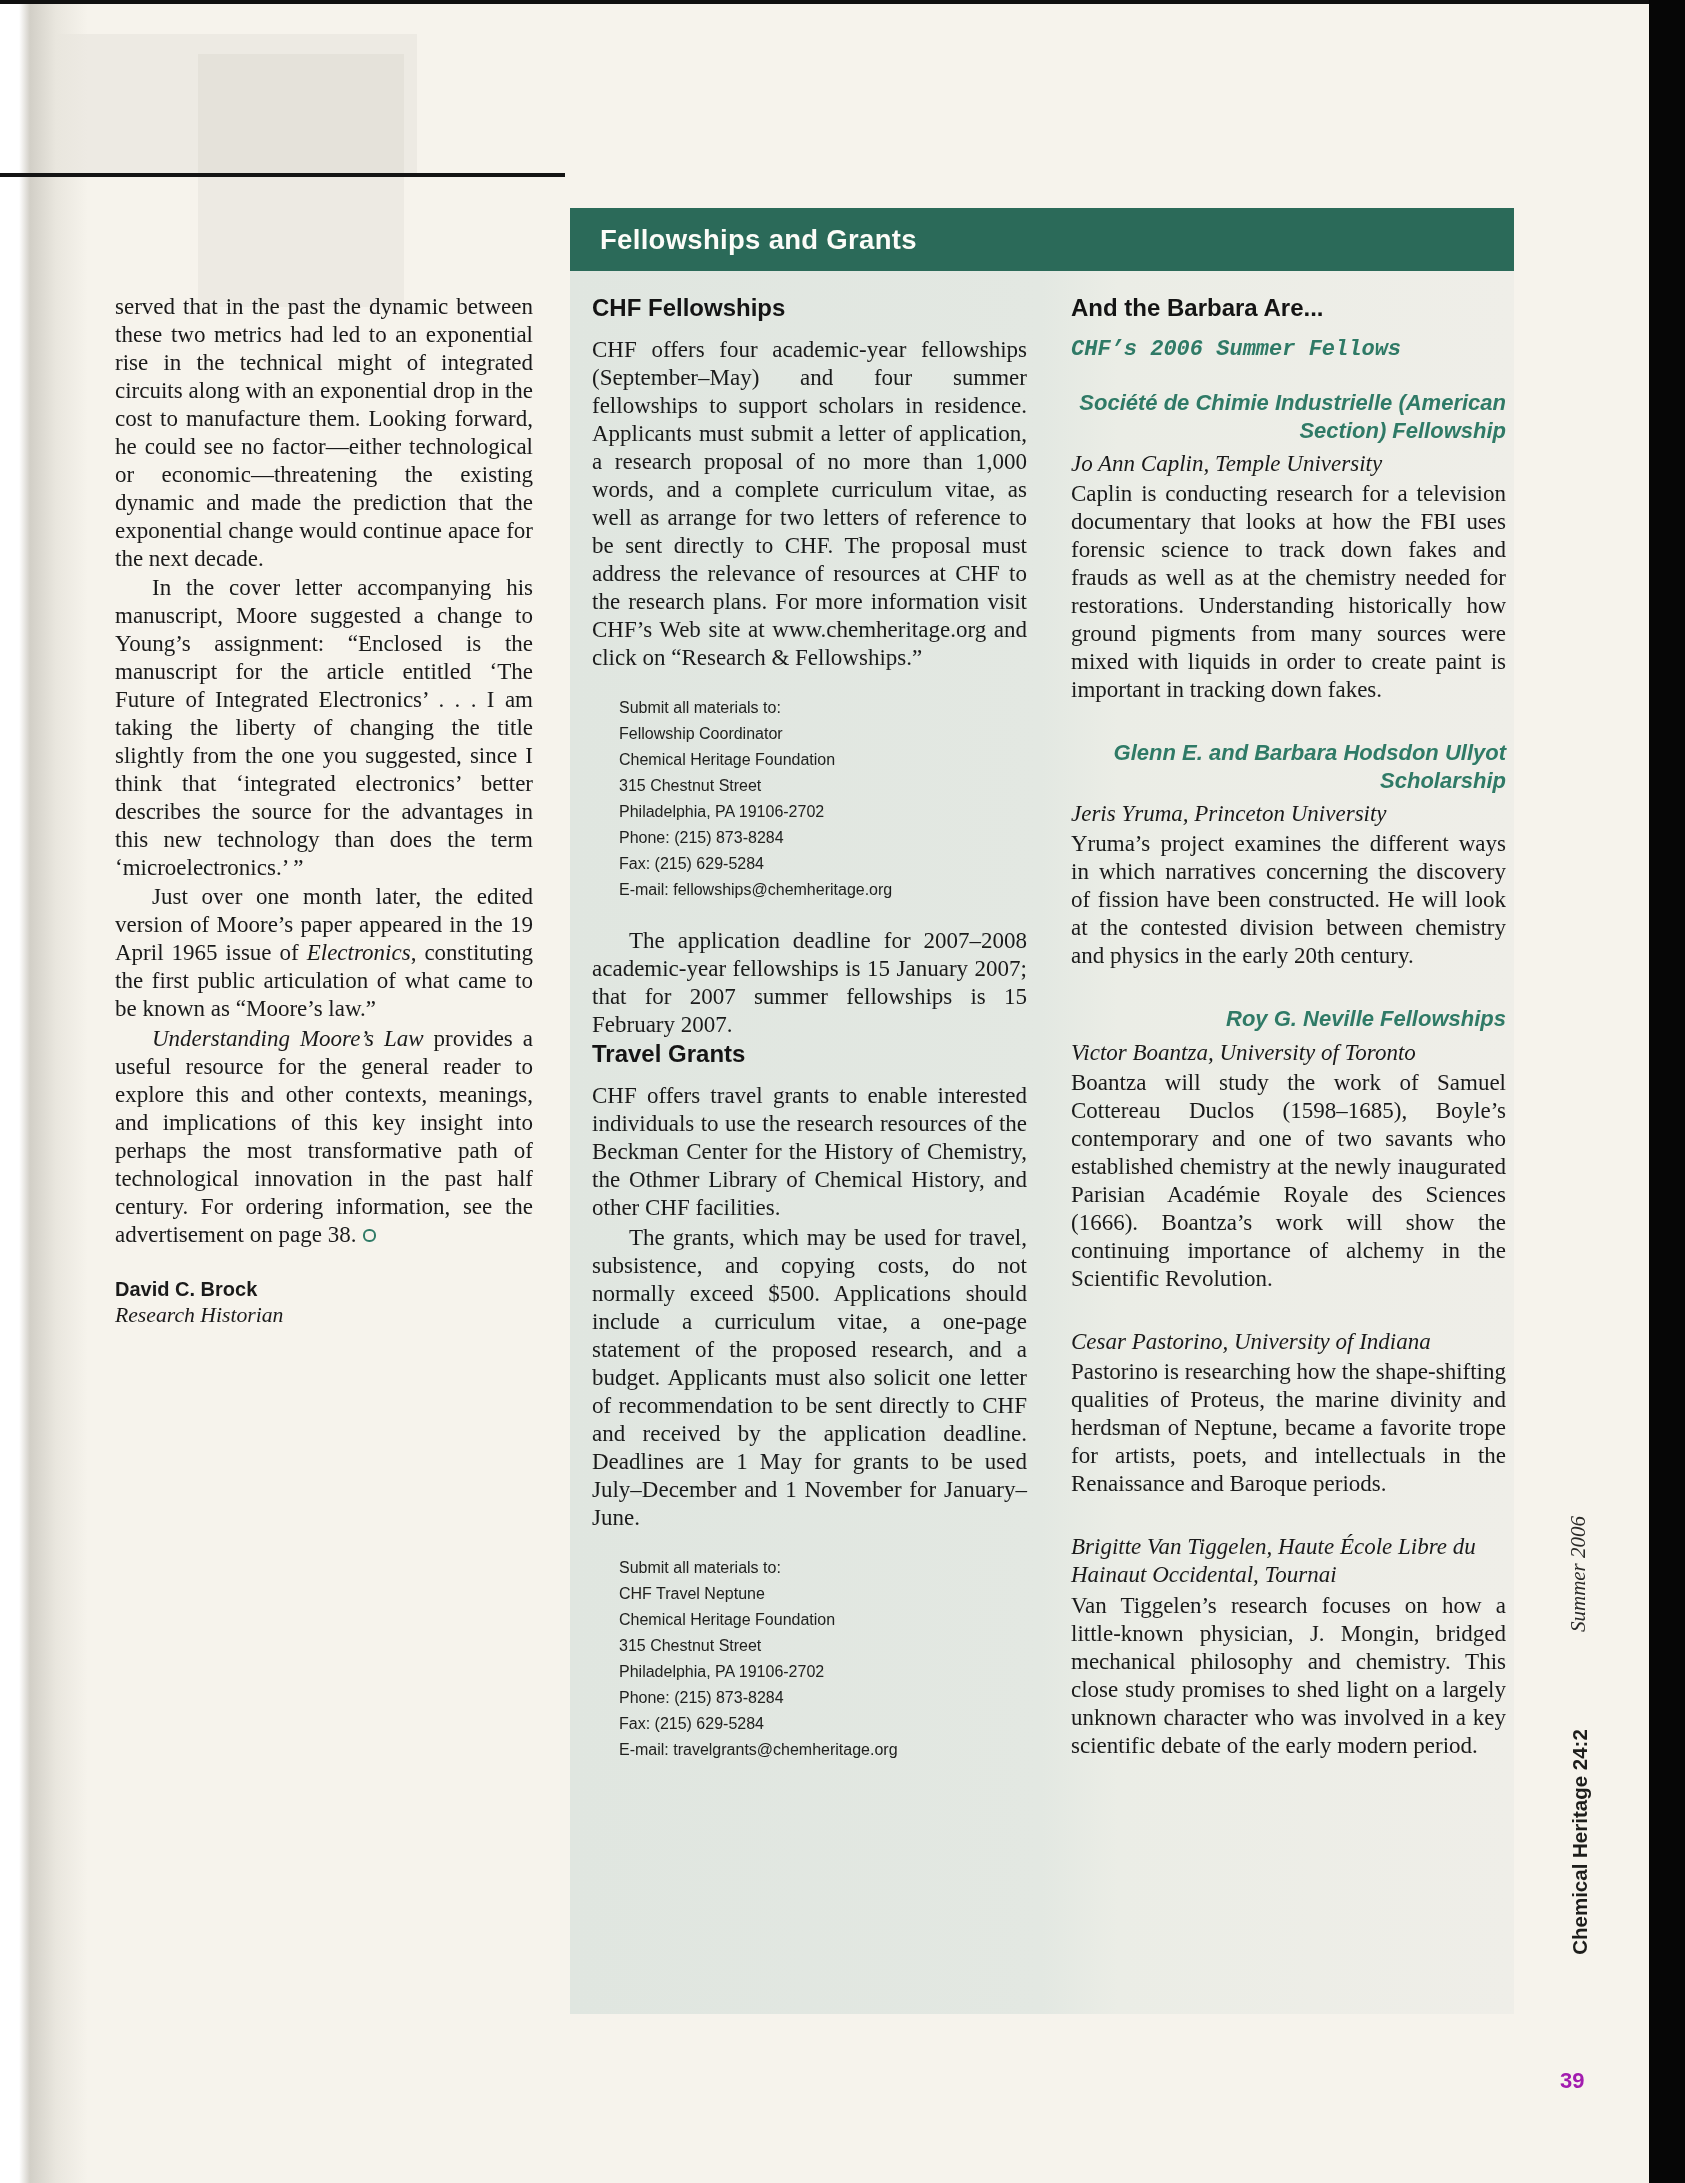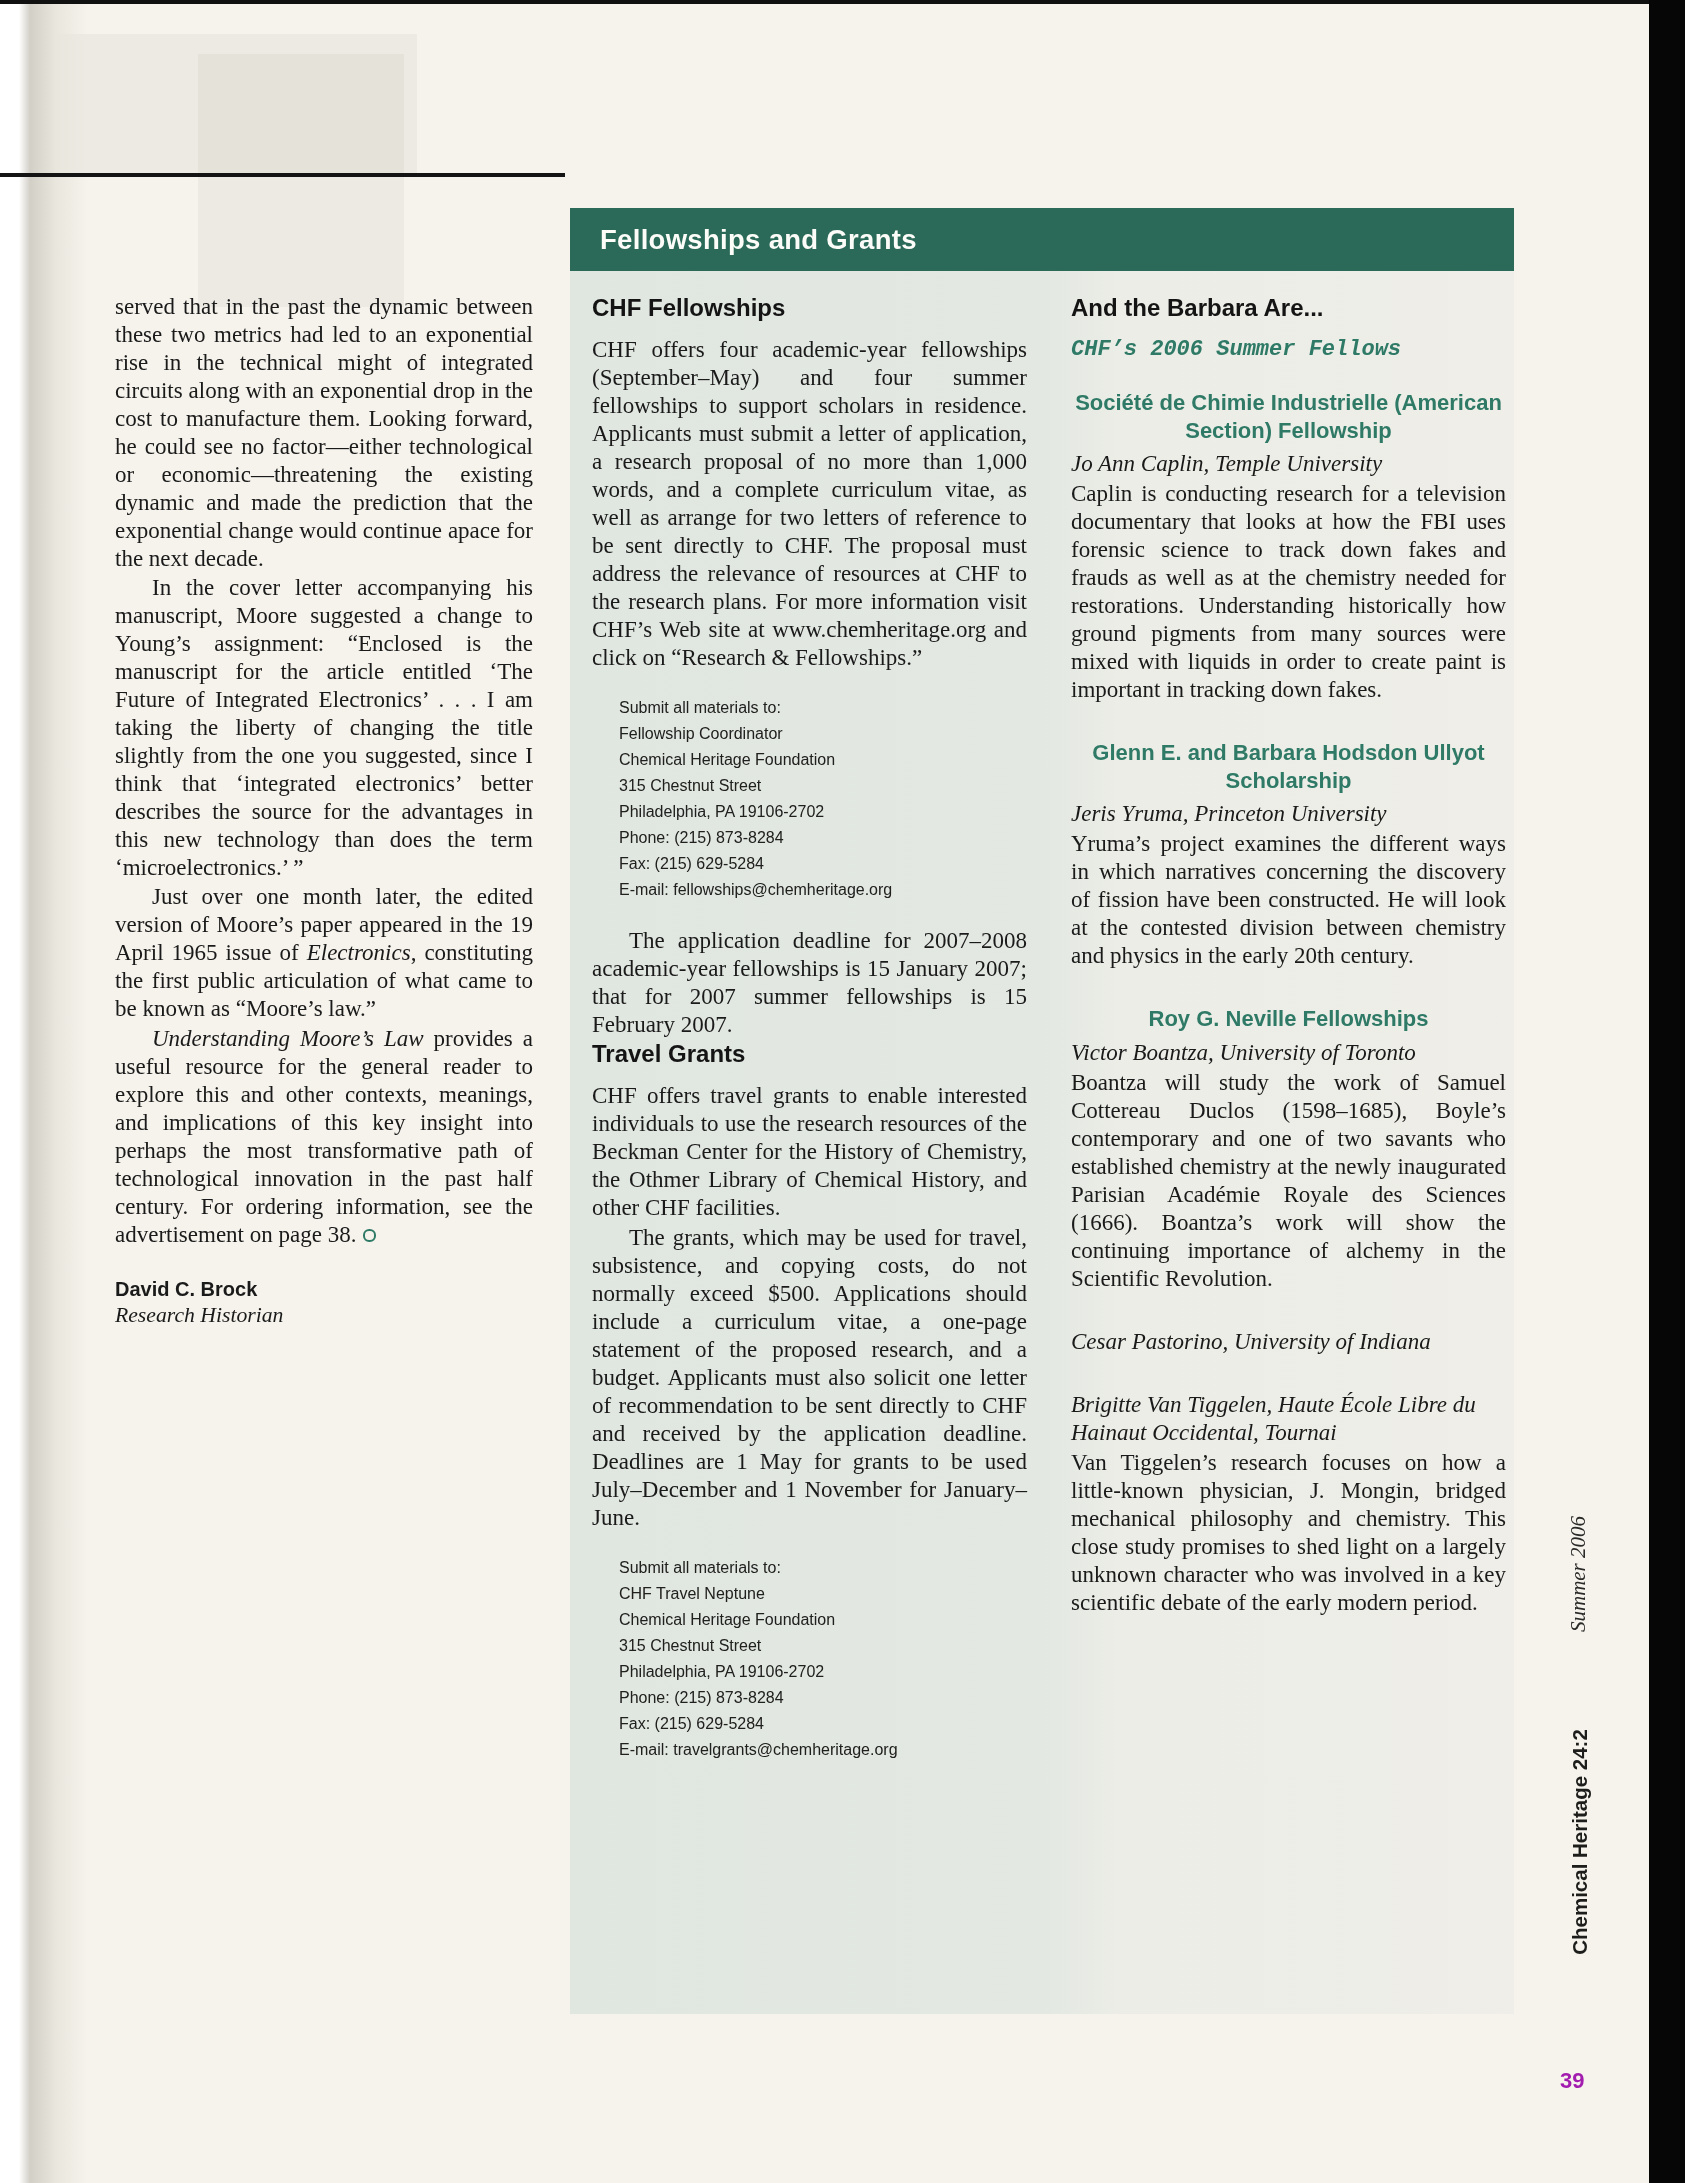--- a/index.html
+++ b/index.html
@@ -78,23 +78,23 @@
 
   
   .subhead {
     font-family: Liberation Mono, monospace; font-weight: bold; font-style: italic;
     font-size: 22px; line-height: 27px; color: #2f7a66;
     margin: 2.3px 0 26px 0; text-align: left;
   }
   .entry { margin-top: 35px; }
   .entry.first { margin-top: 0; }
   .award {
-    font-family: "Liberation Sans", sans-serif; font-weight: bold; 
+    font-family: "Liberation Sans", sans-serif; font-weight: bold; font-style: italic;
     font-size: 22px; line-height: 27.5px; color: #2f7a66;
-    margin: 0 0 5.9px 0; text-align: center;
+    margin: 0 0 5.9px 0; text-align: right;
   }
   .award:empty { display: none; }
   .person { font-style: italic; margin: 0 0 2.3px 0; text-align: left; }
   .etext { margin: 0; }
 
   
   .vtext { position: absolute; white-space: nowrap; transform: translate(-50%, -50%) rotate(-90deg); }
   .journal {
     left: 1580px; top: 1842px;
     font-family: "Liberation Sans", sans-serif; font-weight: bold;
@@ -182,20 +182,21 @@
 
         <div class="entry">
           <div class="award">Roy G. Neville Fellowships</div>
           <div class="person">Victor Boantza, University of Toronto</div>
           <p class="etext">Boantza will study the work of Samuel Cottereau Duclos (1598–1685), Boyle’s contemporary and one of two savants who established chemistry at the newly inaugurated Parisian Académie Royale des Sciences (1666). Boantza’s work will show the continuing importance of alchemy in the Scientific Revolution.</p>
         </div>
 
         <div class="entry">
 
           <div class="person">Cesar Pastorino, University of Indiana</div>
+          <p class="etext">Pastorino is researching how the shape-shifting qualities of Proteus, the marine divinity and herdsman of Neptune, became a favorite trope for artists, poets, and intellectuals in the Renaissance and Baroque periods.</p>
         </div>
 
         <div class="entry">
 
           <div class="person">Brigitte Van Tiggelen, Haute École Libre du Hainaut Occidental, Tournai</div>
           <p class="etext">Van Tiggelen’s research focuses on how a little-known physician, J. Mongin, bridged mechanical philosophy and chemistry. This close study promises to shed light on a largely unknown character who was involved in a key scientific debate of the early modern period.</p>
         </div>
       </div>
     </div>
 

